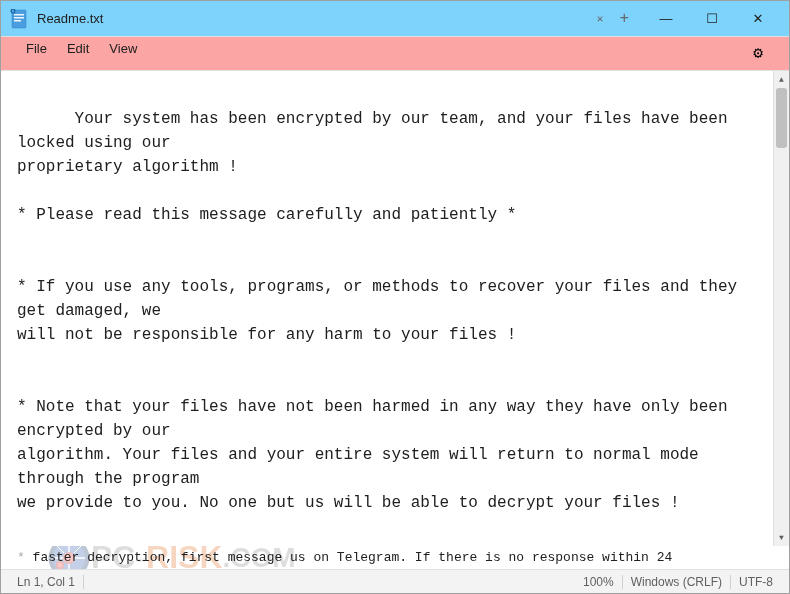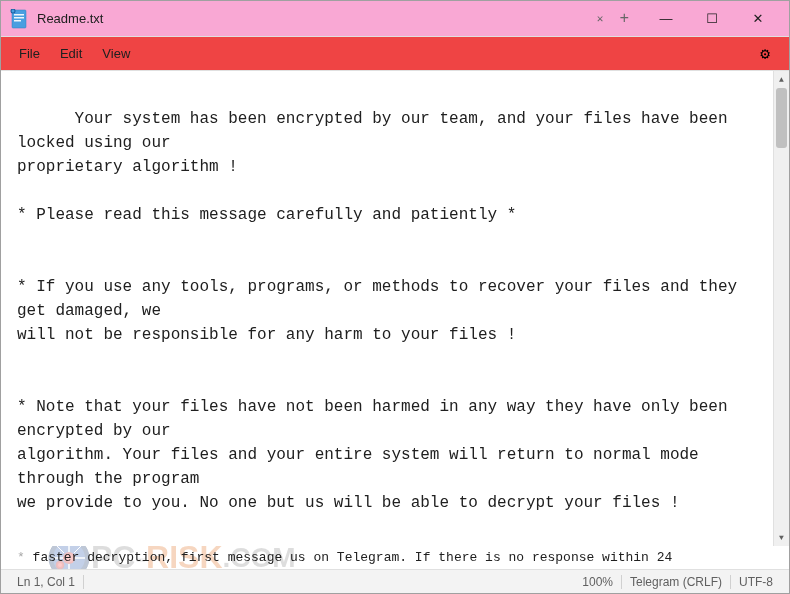--- a/index.html
+++ b/index.html
@@ -20,21 +20,21 @@
       width: 790px;
       height: 594px;
       background: #ffffff;
       border: 1px solid #a0a0a0;
       display: flex;
       flex-direction: column;
     }
 
     
     .title-bar {
-      background: #f9a8d4;
+      background: #7dd3fc;
       height: 36px;
       display: flex;
       align-items: center;
       padding: 0 8px;
       border-bottom: 1px solid #e0e0e0;
       flex-shrink: 0;
     }
 
     .title-bar-icon {
       width: 20px;
@@ -86,23 +86,23 @@
       color: #202020;
       display: flex;
       align-items: center;
       justify-content: center;
     }
 
     
     .menu-bar {
       height: 34px;
       display: flex;
-      align-items: center;
-      padding: 0 8px;
-      background: #ef4444;
+      align-items: flex-start;
+      padding: 0 15px;
+      background: #fca5a5;
       border-bottom: 1px solid #e0e0e0;
       flex-shrink: 0;
     }
 
     .menu-item {
       font-family: 'Segoe UI', Arial, sans-serif;
       font-size: 13px;
       color: #202020;
       padding: 4px 10px;
       cursor: pointer;
@@ -324,17 +324,17 @@
       <span style="font-size:32px; font-weight:bold; font-family:Arial,sans-serif; color:#d0d0d0;">-</span>
       <span style="font-size:32px; font-weight:bold; font-family:Arial,sans-serif; color:#e07020;">RISK</span>
       <span style="font-size:28px; font-weight:bold; font-family:Arial,sans-serif; color:#888;">.COM</span>
     </div>
   </div>
 
   <div class="status-bar">
     <span class="status-item">Ln 1, Col 1</span>
     <div class="status-spacer"></div>
     <span class="status-item">100%</span>
-    <span class="status-item">Telegram (CRLF)</span>
+    <span class="status-item">Windows (CRLF)</span>
     <span class="status-item">UTF-8</span>
   </div>
 
 </div>
 
 </body></html>

